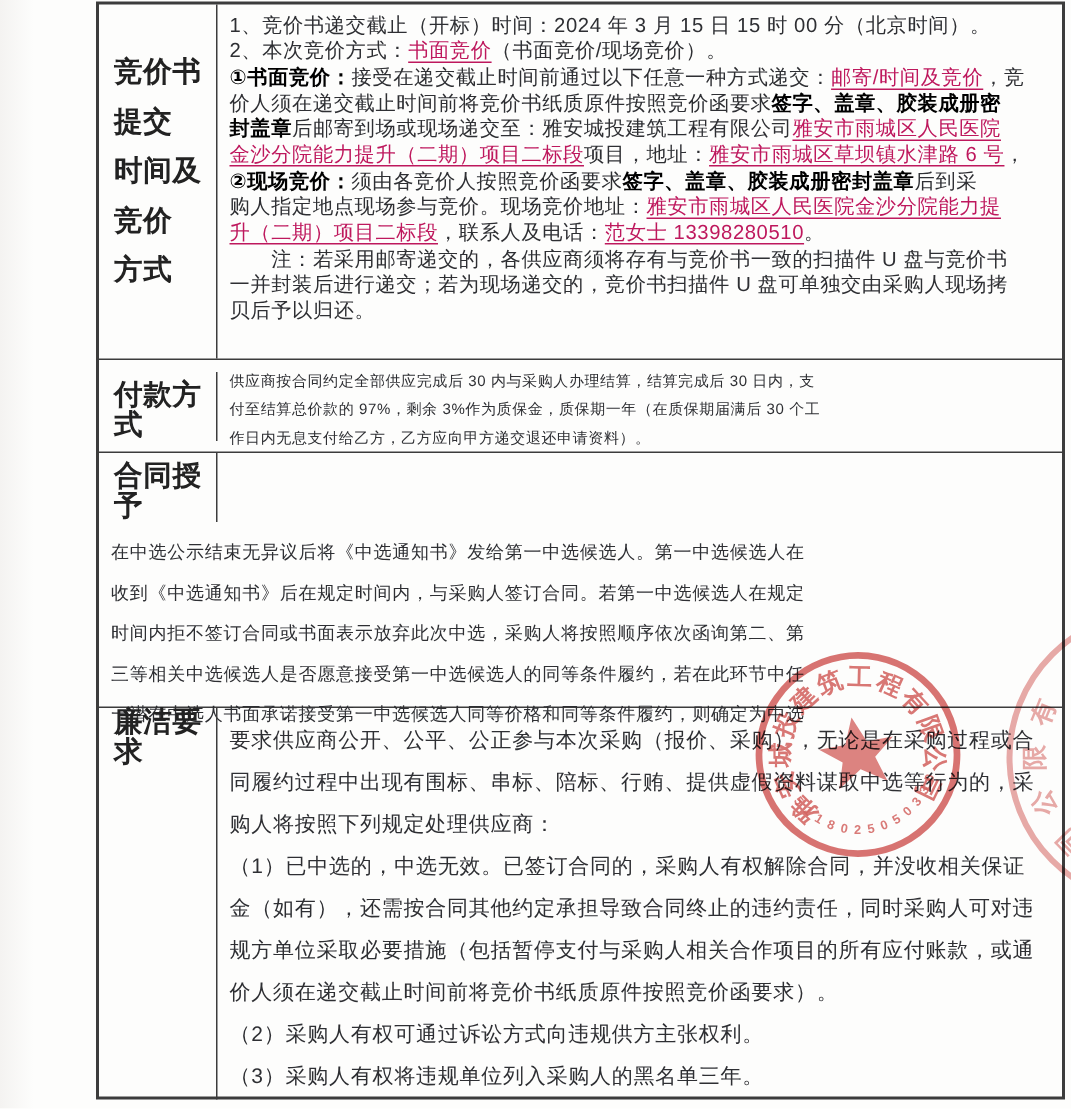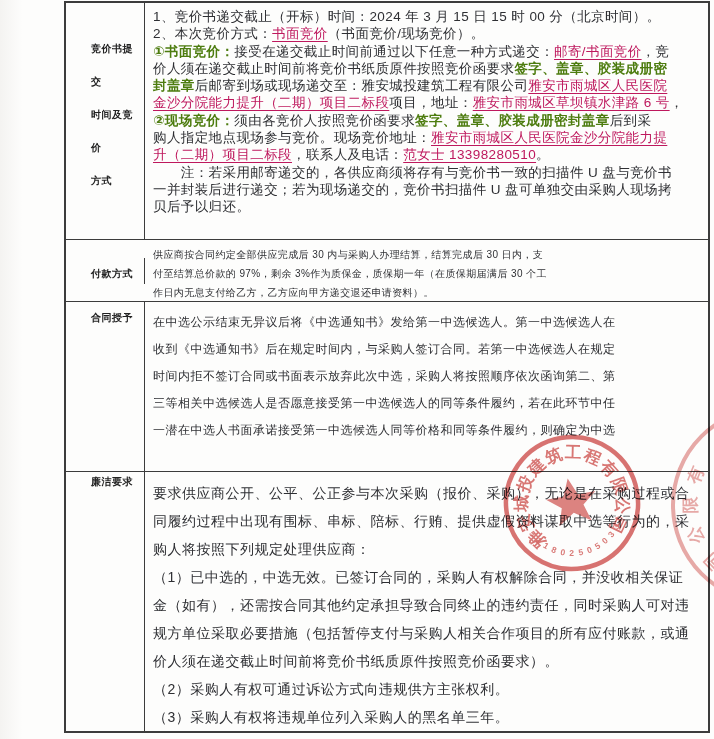--- a/index.html
+++ b/index.html
@@ -14,39 +14,39 @@
     background:linear-gradient(90deg,#f4f3f1 0%,#fdfdfc 35%);
   }
   .doc-table{
     position:absolute;left:64px;top:1px;width:646px;height:732px;
     border:2px solid #3c3c3c;box-sizing:border-box;background:transparent;
   }
   .t-row{display:flex;box-sizing:border-box;border-top:1.5px solid #3c3c3c;}
   .t-row:first-child{border-top:none;}
   .cell-label{
     width:79px;box-sizing:border-box;border-right:1.5px solid #3c3c3c;
-    padding:6px 2px 0 25px;font-weight:bold;font-size:10px;color:#222;
+    padding:6px 2px 0 10px;font-weight:bold;font-size:19px;color:#222;
     letter-spacing:.5px;flex:none;
   }
   .cell-label.center{display:flex;align-items:flex-start;padding-top:0;}
   .cell-label .lbl-line{line-height:33px;}
   .cell-label .lbl-line.tight{line-height:20px;}
   .cell-content{
     flex:1;box-sizing:border-box;padding:5px 4px 0 8px;color:#2e2f33;
   }
   .row-0 {height:236px;}
   .row-0 .cell-content{font-size:13.5px;line-height:17.3px;letter-spacing:.4px;}
   .row-0 .cell-label{padding-top:29px;}
   .row-1 {height:62px;align-items:center;}
   .row-1 .cell-content{font-size:10px;line-height:19px;letter-spacing:.4px;}
-  .row-2 {height:170px;}
+  .row-2 {height:170px;flex-direction:column;}
   .row-2 .cell-content{font-size:12px;line-height:27px;letter-spacing:.5px;padding-top:7px;}
   .row-3 {height:262px;}
   .row-3 .cell-content{font-size:14px;line-height:28px;letter-spacing:.5px;padding-top:7px;}
-  .seg-b{font-weight:bold;color:#4d7c0f;}
+  .seg-b{font-weight:bold;color:#000000;}
   .seg-u{color:#be185d;text-decoration:underline;text-underline-offset:2.5px;text-decoration-thickness:1px;}
   .line{white-space:nowrap;}
   .stamp-layer{
     position:absolute;left:0;top:0;width:714px;height:739px;
     pointer-events:none;mix-blend-mode:multiply;opacity:.88;
   }
 </style>
 </head>
 <body>
 
@@ -57,21 +57,21 @@
       <div class="cell-label">
         <div>
           <div class="lbl-line">竞价书提交</div>
           <div class="lbl-line">时间及竞价</div>
           <div class="lbl-line">方式</div>
         </div>
       </div>
       <div class="cell-content">
         <div class="line"><span class="">1、竞价书递交截止（开标）时间：2024 年 3 月 15 日 15 时 00 分（北京时间）。</span></div>
         <div class="line"><span class="">2、本次竞价方式：</span><span class="seg-u">书面竞价</span><span class="">（书面竞价/现场竞价）。</span></div>
-        <div class="line"><span class="seg-b">①书面竞价：</span><span class="">接受在递交截止时间前通过以下任意一种方式递交：</span><span class="seg-u">邮寄/书面竞价</span><span class="">，竞</span></div>
+        <div class="line"><span class="seg-b">①书面竞价：</span><span class="">接受在递交截止时间前通过以下任意一种方式递交：</span><span class="seg-u">邮寄/时间及竞价</span><span class="">，竞</span></div>
         <div class="line"><span class="">价人须在递交截止时间前将竞价书纸质原件按照竞价函要求</span><span class="seg-b">签字、盖章、胶装成册密</span></div>
         <div class="line"><span class="seg-b">封盖章</span><span class="">后邮寄到场或现场递交至：雅安城投建筑工程有限公司</span><span class="seg-u">雅安市雨城区人民医院</span></div>
         <div class="line"><span class="seg-u">金沙分院能力提升（二期）项目二标段</span><span class="">项目，地址：</span><span class="seg-u">雅安市雨城区草坝镇水津路 6 号</span><span class="">，</span></div>
         <div class="line"><span class="seg-b">②现场竞价：</span><span class="">须由各竞价人按照竞价函要求</span><span class="seg-b">签字、盖章、胶装成册密封盖章</span><span class="">后到采</span></div>
         <div class="line"><span class="">购人指定地点现场参与竞价。现场竞价地址：</span><span class="seg-u">雅安市雨城区人民医院金沙分院能力提</span></div>
         <div class="line"><span class="seg-u">升（二期）项目二标段</span><span class="">，联系人及电话：</span><span class="seg-u">范女士 13398280510</span><span class="">。</span></div>
         <div class="line"><span class="">　　注：若采用邮寄递交的，各供应商须将存有与竞价书一致的扫描件 U 盘与竞价书</span></div>
         <div class="line"><span class="">一并封装后进行递交；若为现场递交的，竞价书扫描件 U 盘可单独交由采购人现场拷</span></div>
         <div class="line"><span class="">贝后予以归还。</span></div>
       </div>

